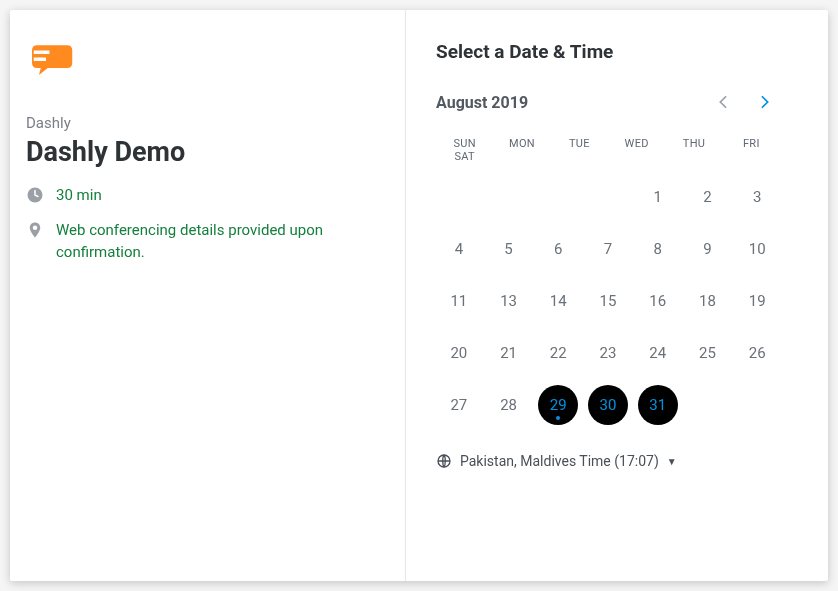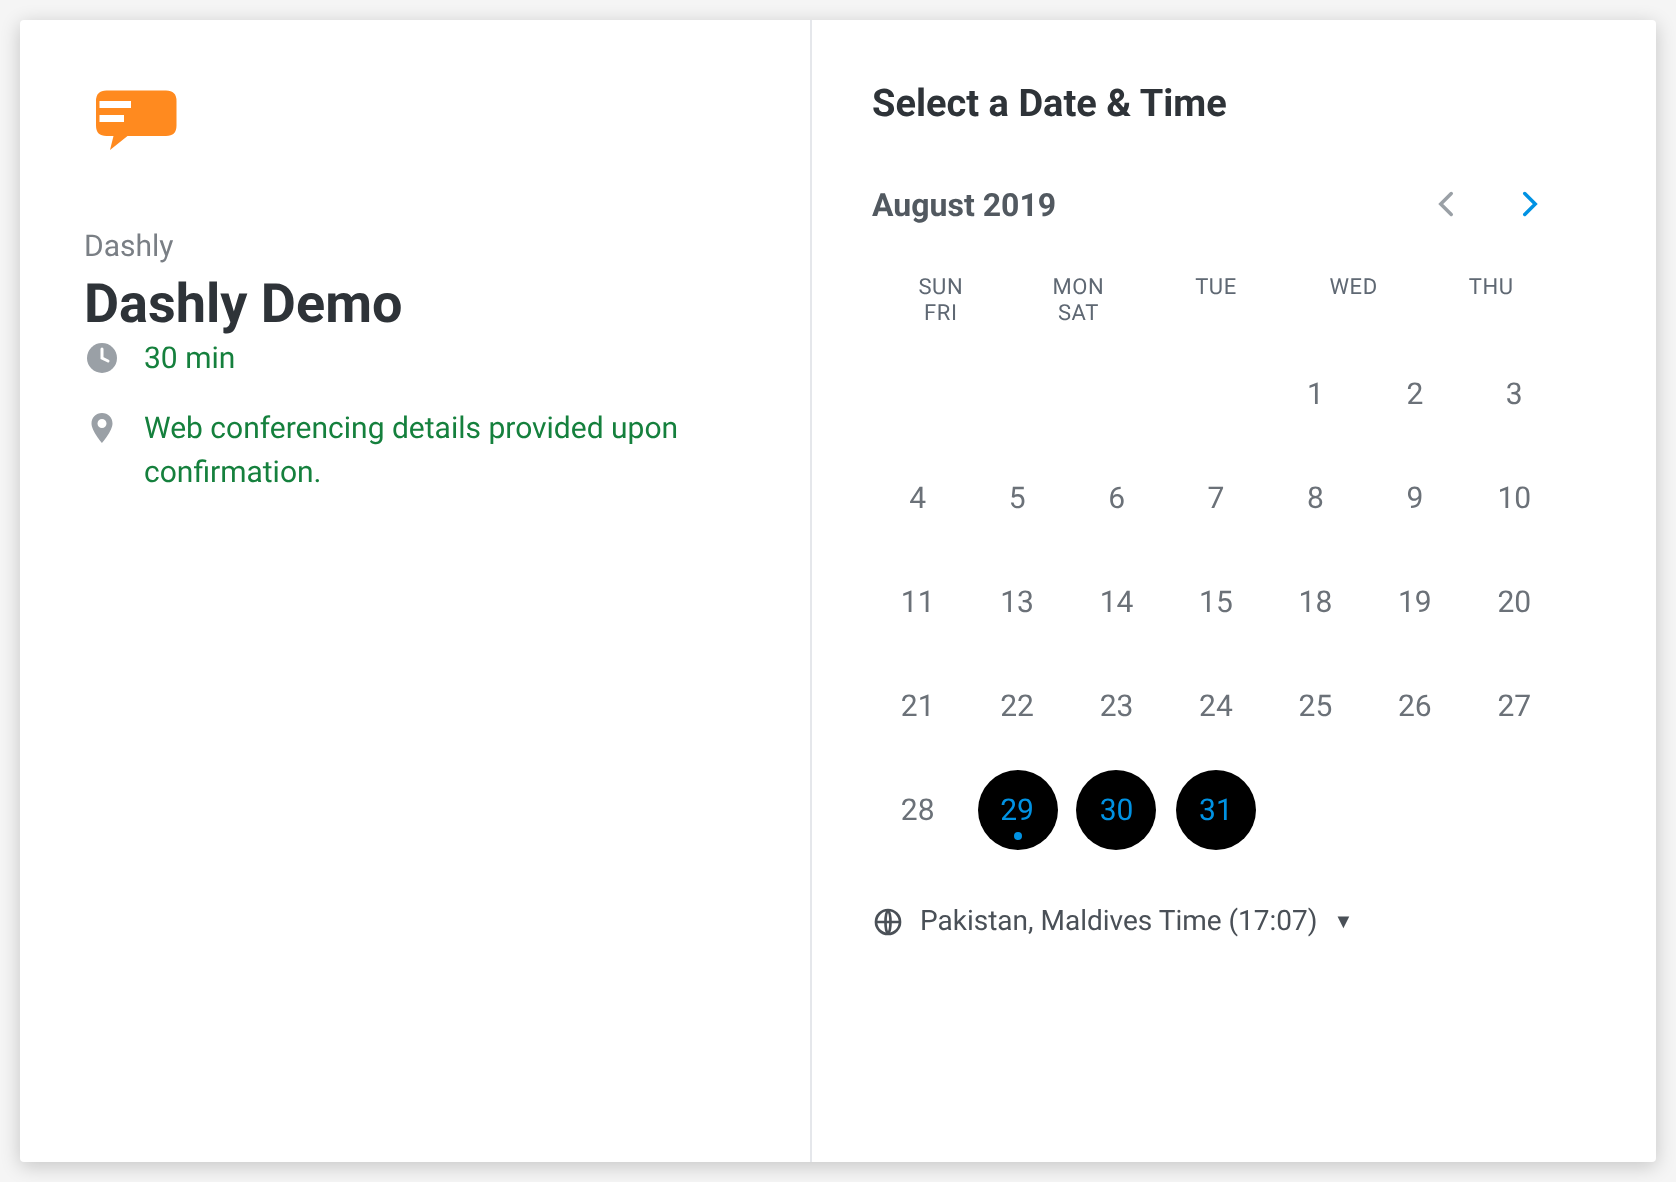--- a/index.html
+++ b/index.html
@@ -15,21 +15,21 @@
     width: 818px;
     min-height: 571px;
     background: #fff;
     border-radius: 2px;
     box-shadow: 0 2px 10px rgba(0,0,0,0.2);
     display: flex;
   }
   .left {
     width: 396px;
     border-right: 1px solid #e5e7eb;
-    padding: 30px 30px 30px 32px;
+    padding: 30px 30px 30px 16px;
   }
   .right {
     flex: 1;
     padding: 30px 48px 20px 30px;
     display: flex;
     flex-direction: column;
   }
   .logo {
     width: 42px; height: 36px;
     margin-bottom: 38px;
@@ -37,20 +37,21 @@
   }
   .provider {
     color: #7a7f85;
     font-size: 15px;
     margin-bottom: 4px;
   }
   .title {
     color: #2e3338;
     font-size: 27px;
     font-weight: 700;
+    margin-bottom: 16px;
   }
   .meta-row {
     display: flex;
     align-items: flex-start;
     gap: 12px;
     color: #15803d;
     font-size: 15px;
     margin-bottom: 12px;
     line-height: 1.5;
   }
@@ -88,21 +89,21 @@
     background: transparent;
     border: none;
     cursor: pointer;
     border-radius: 50%;
   }
   .arrow-btn svg { width: 12px; height: 14px; }
   .arrow-left { color: #9aa0a6; }
   .arrow-right { color: #0092e3; }
   .dow-row {
     display: grid;
-    grid-template-columns: repeat(5, 1fr);
+    grid-template-columns: repeat(6, 1fr);
     text-align: center;
     font-size: 11px;
     color: #5f6873;
     letter-spacing: 0.3px;
     margin-bottom: 10px;
   }
   .grid {
     display: grid;
     grid-template-columns: repeat(7, 1fr);
     gap: 4px 4px;
@@ -221,20 +222,21 @@
         <div class="cell">5</div>
         <div class="cell">6</div>
         <div class="cell">7</div>
         <div class="cell">8</div>
         <div class="cell">9</div>
         <div class="cell">10</div>
         <div class="cell">11</div>
         <div class="cell">13</div>
         <div class="cell">14</div>
         <div class="cell">15</div>
+        <div class="cell">16</div>
         <div class="cell">18</div>
         <div class="cell">19</div>
         <div class="cell">20</div>
         <div class="cell">21</div>
         <div class="cell">22</div>
         <div class="cell">23</div>
         <div class="cell">24</div>
         <div class="cell">25</div>
         <div class="cell">26</div>
         <div class="cell">27</div>

